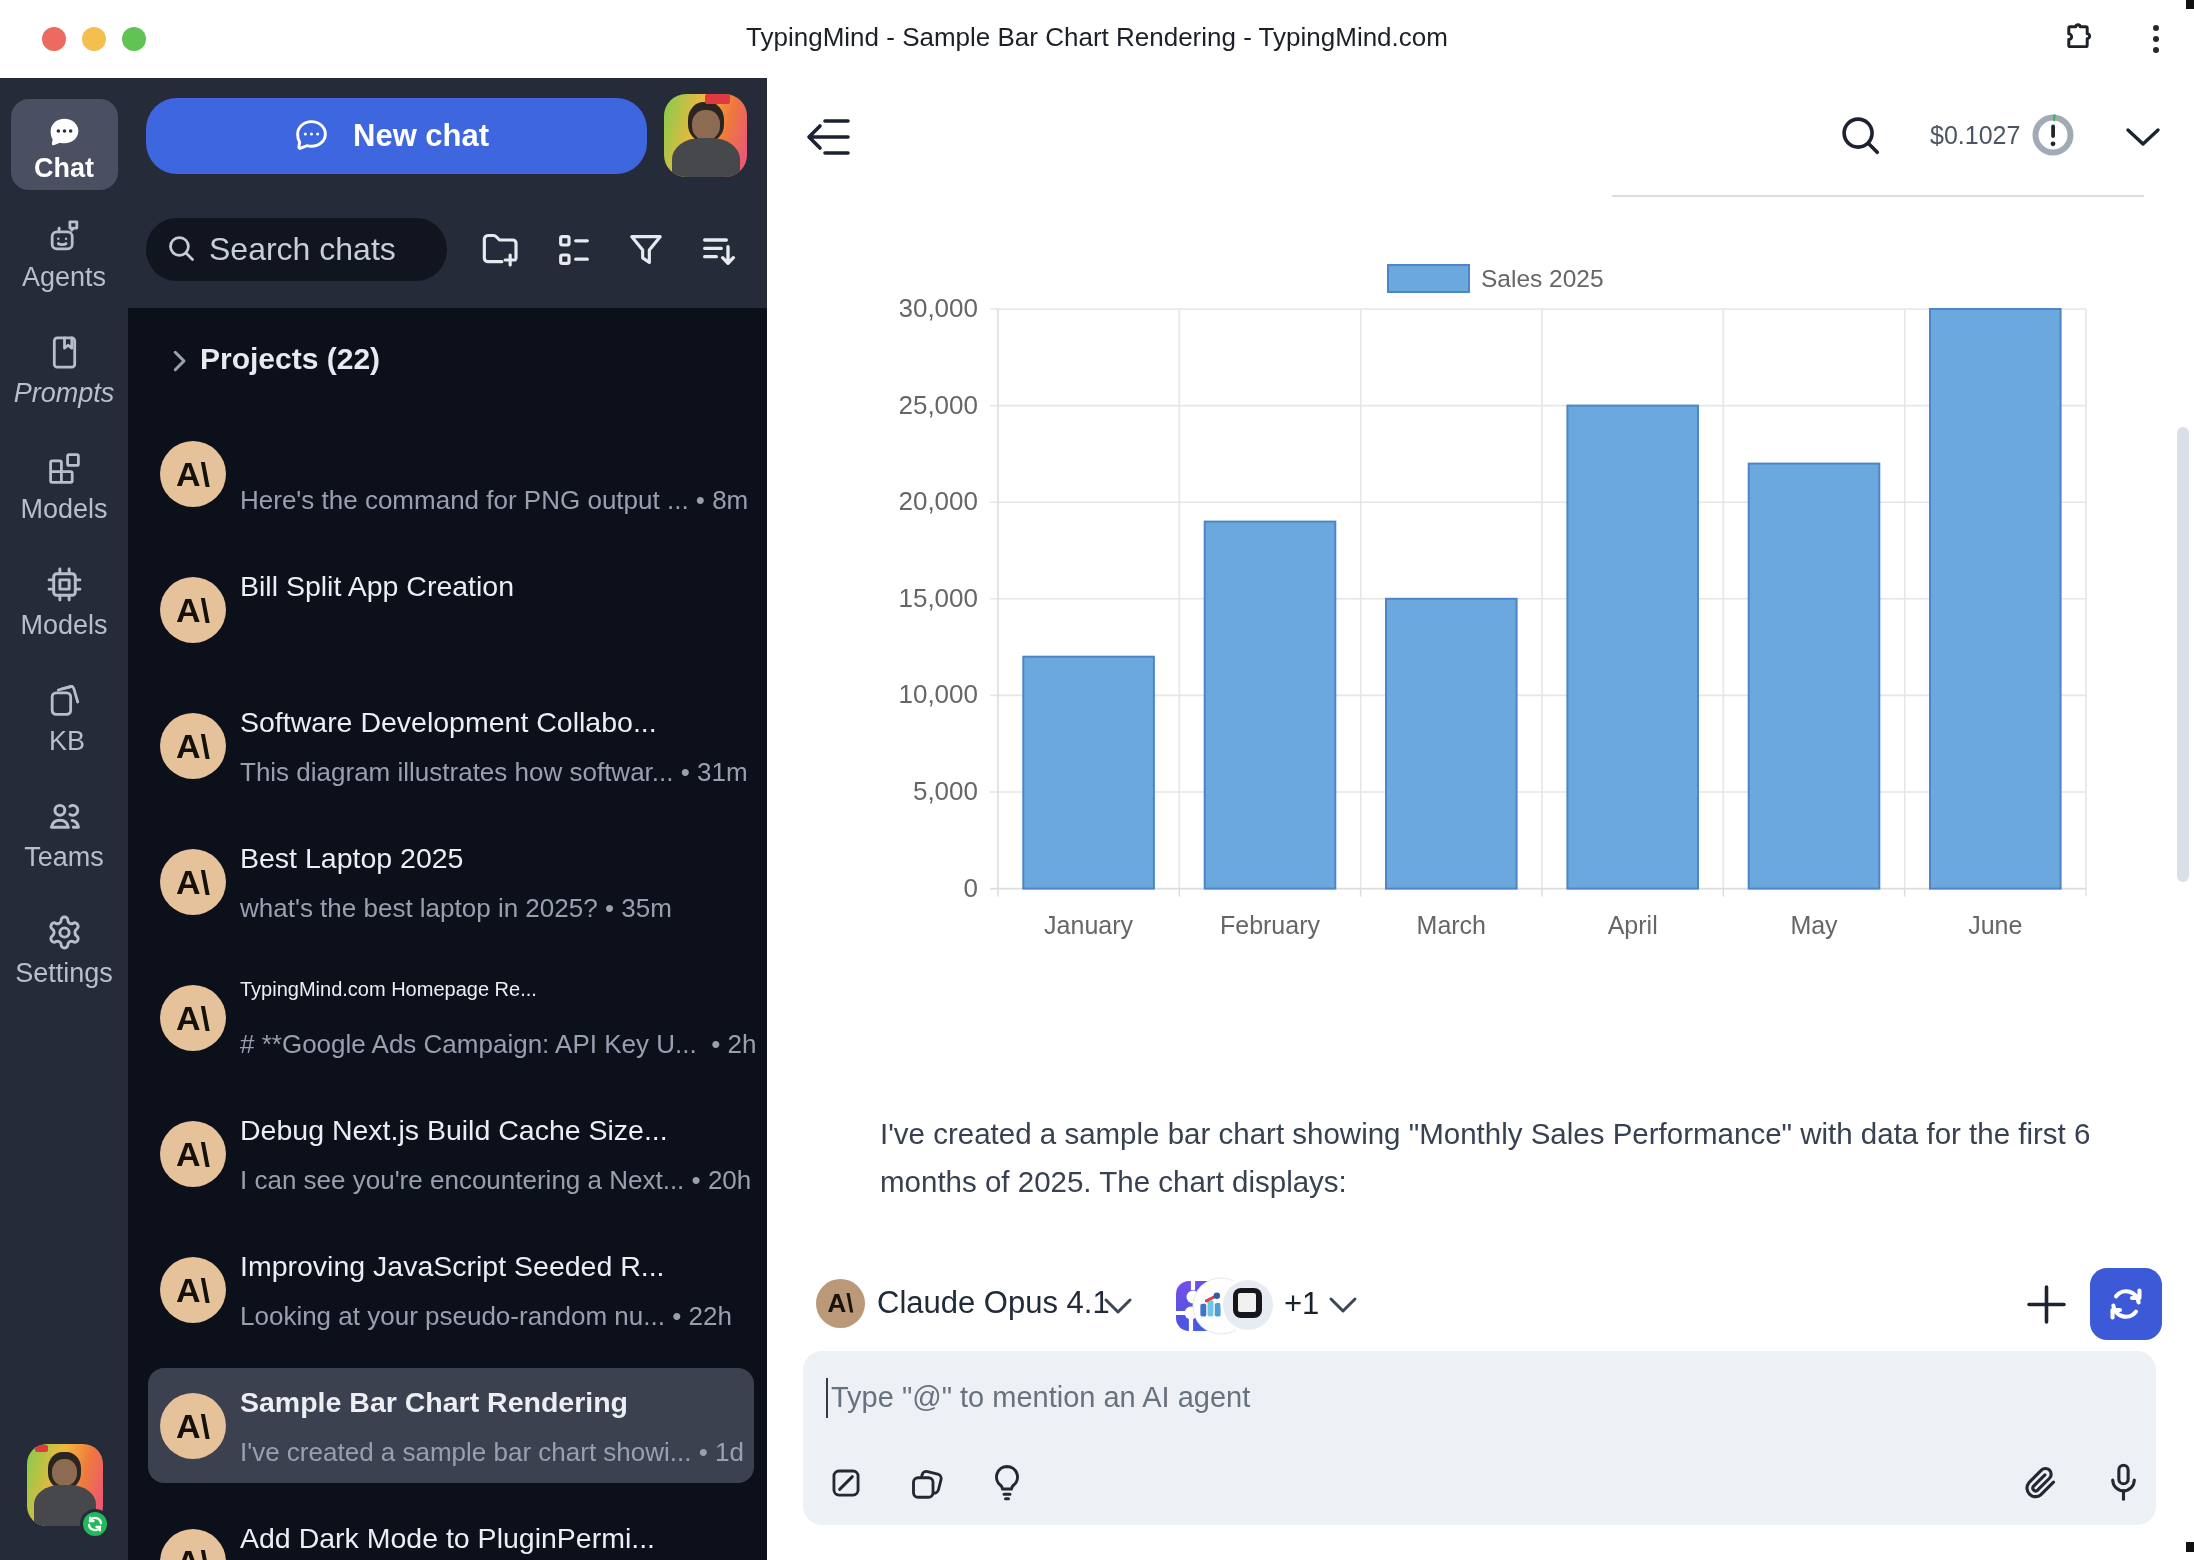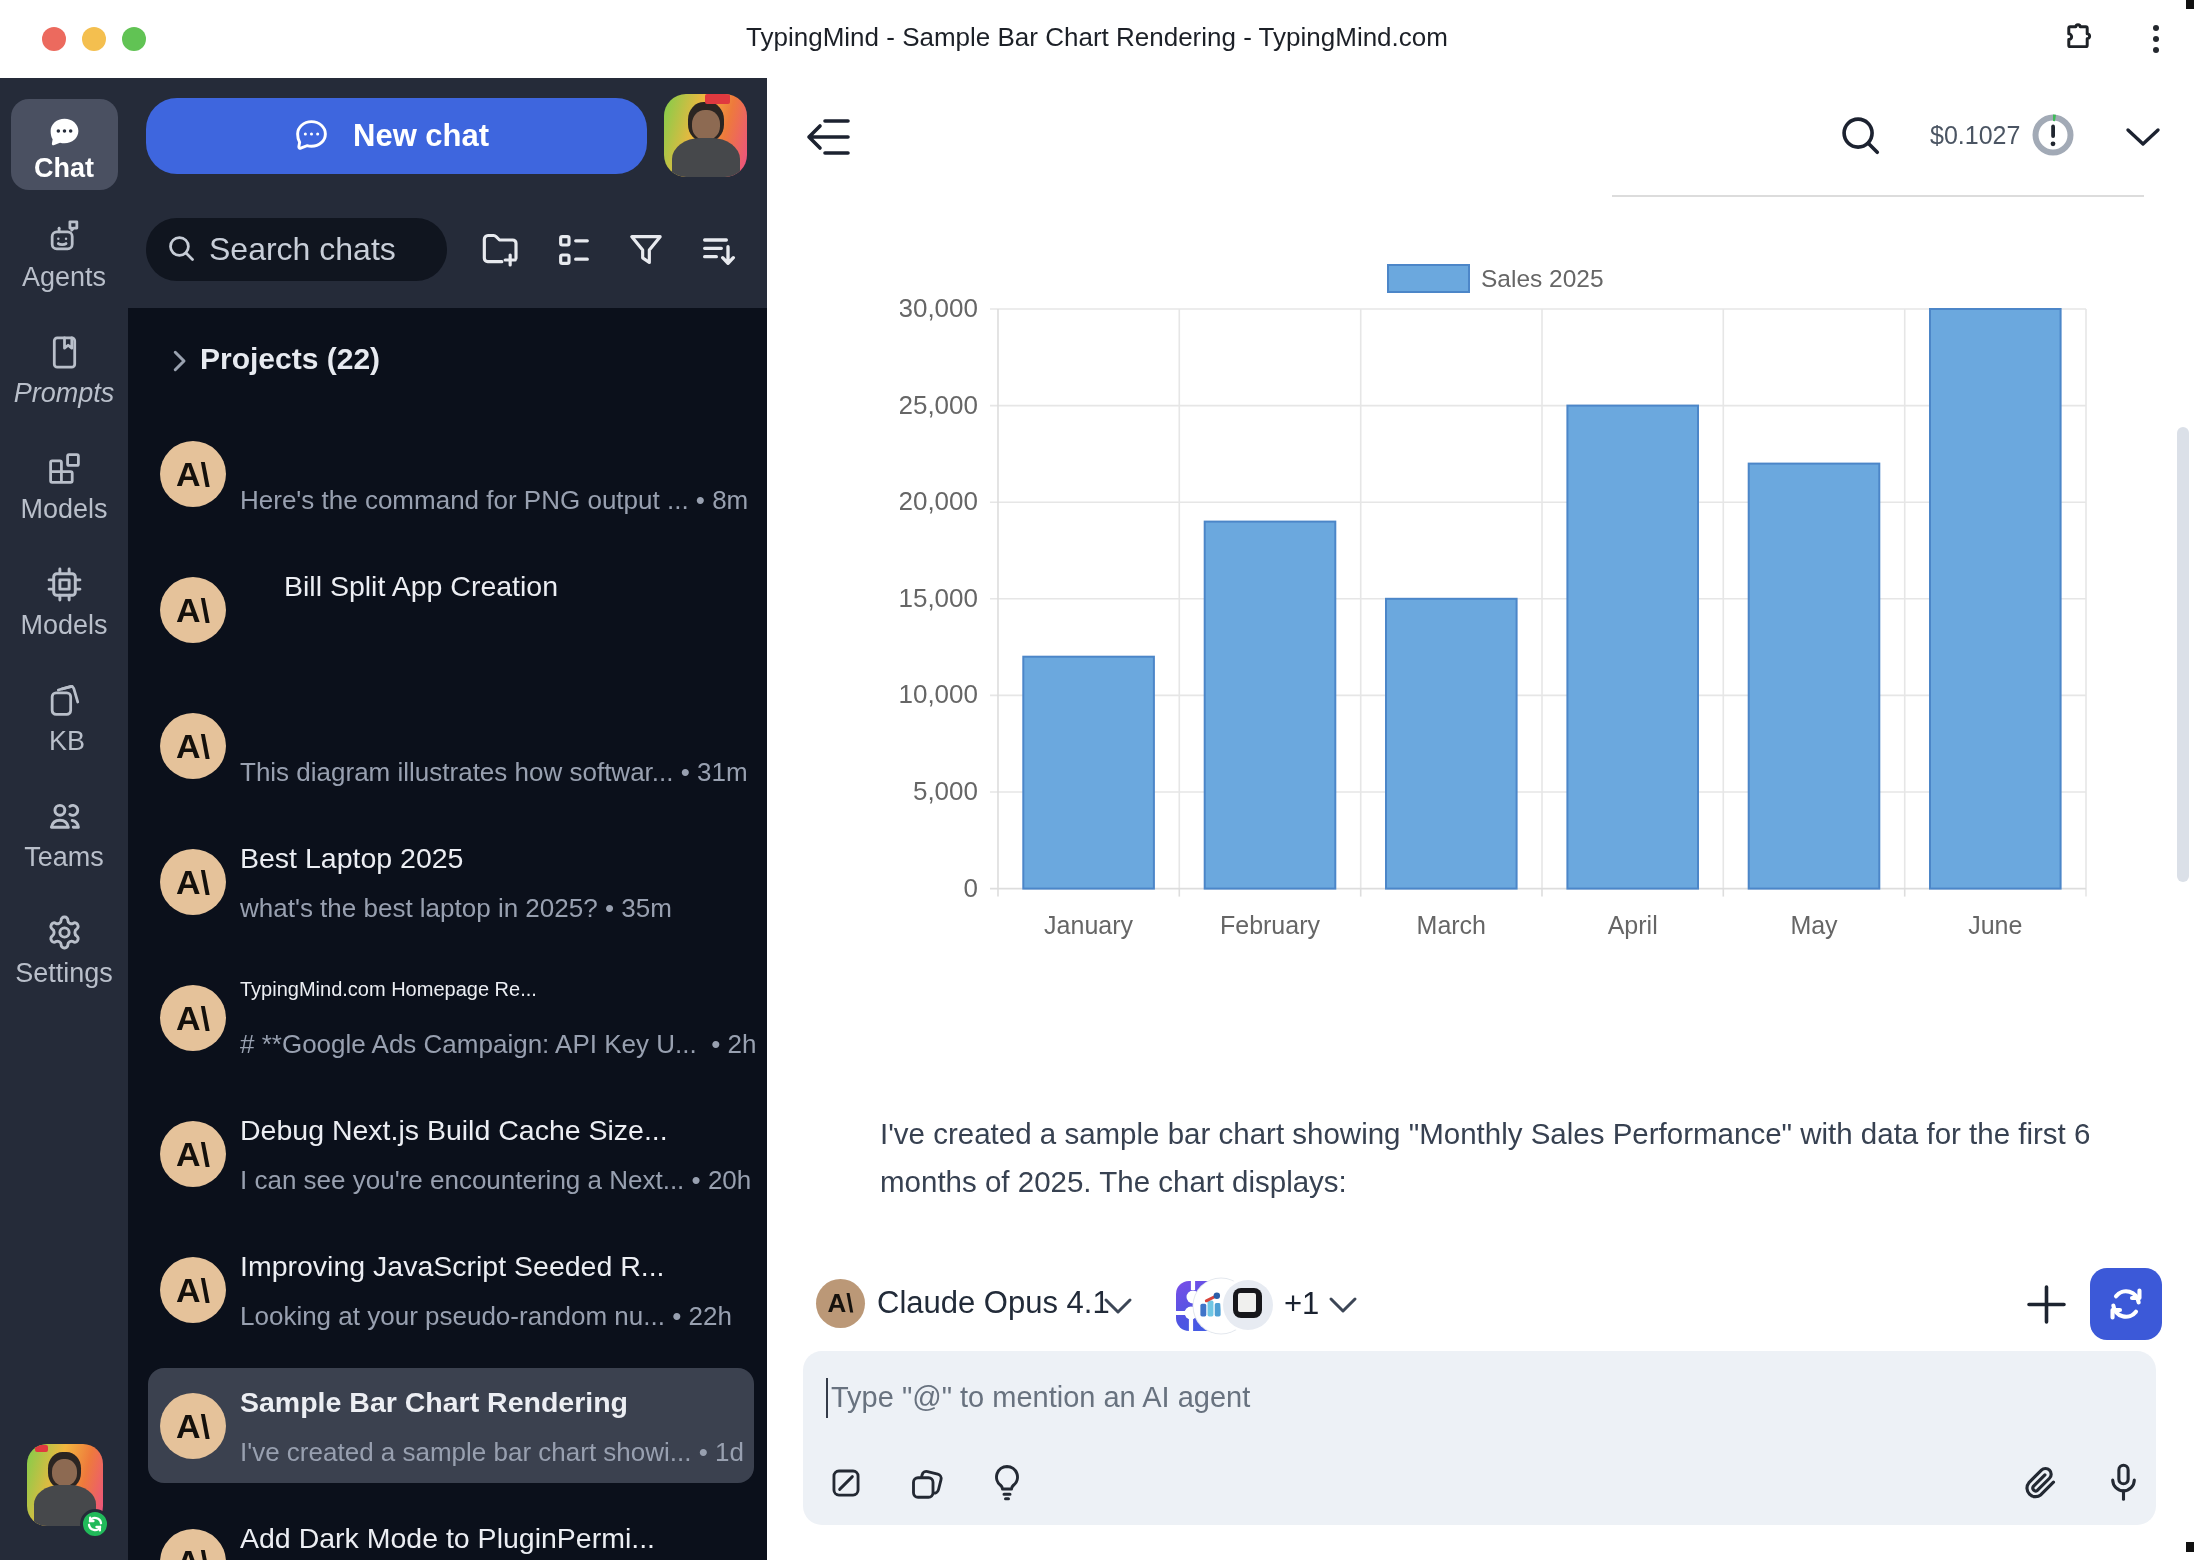--- a/index.html
+++ b/index.html
@@ -152,23 +152,24 @@
       <path d="M9 5l7 7-7 7"></path>
     </svg>
   <div class="abs" style="left:72px;top:34px;font-size:30px;font-weight:bold;color:#e7eaf0;">Projects (22)</div>
 
   <div class="abs" style="left:20px;top:1060px;width:606px;height:115px;border-radius:16px;background:#3b414f;"></div>
 
   <div class="abs" style="left:32px;top:133px;width:66px;height:66px;border-radius:50%;background:#e5c29a;text-align:center;line-height:66px;font-size:34px;font-weight:bold;color:#14100c;">A\</div>
   <div class="abs" style="left:112px;top:177px;font-size:26px;color:#98a0b0;white-space:nowrap;">Here's the command for PNG output ... <span style="font-size:26px;">•</span> 8m</div>
 
   <div class="abs" style="left:32px;top:269px;width:66px;height:66px;border-radius:50%;background:#e5c29a;text-align:center;line-height:66px;font-size:34px;font-weight:bold;color:#14100c;">A\</div>
-  <div class="abs" style="left:112px;top:262px;font-size:28.5px;font-weight:500;color:#eceef3;white-space:nowrap;margin-left:44px;">Bill Split App Creation</div>
+  <div class="abs" style="left:112px;top:262px;font-size:28.5px;font-weight:500;color:#eceef3;white-space:nowrap;">Bill Split App Creation</div>
 
   <div class="abs" style="left:32px;top:405px;width:66px;height:66px;border-radius:50%;background:#e5c29a;text-align:center;line-height:66px;font-size:34px;font-weight:bold;color:#14100c;">A\</div>
+  <div class="abs" style="left:112px;top:398px;font-size:28.5px;font-weight:500;color:#eceef3;white-space:nowrap;">Software Development Collabo...</div>
   <div class="abs" style="left:112px;top:449px;font-size:26px;color:#98a0b0;white-space:nowrap;">This diagram illustrates how softwar... <span style="font-size:26px;">•</span> 31m</div>
 
   <div class="abs" style="left:32px;top:541px;width:66px;height:66px;border-radius:50%;background:#e5c29a;text-align:center;line-height:66px;font-size:34px;font-weight:bold;color:#14100c;">A\</div>
   <div class="abs" style="left:112px;top:534px;font-size:28.5px;font-weight:500;color:#eceef3;white-space:nowrap;">Best Laptop 2025</div>
   <div class="abs" style="left:112px;top:585px;font-size:26px;color:#98a0b0;white-space:nowrap;">what's the best laptop in 2025? <span style="font-size:26px;">•</span> 35m</div>
 
   <div class="abs" style="left:32px;top:677px;width:66px;height:66px;border-radius:50%;background:#e5c29a;text-align:center;line-height:66px;font-size:34px;font-weight:bold;color:#14100c;">A\</div>
   <div class="abs" style="left:112px;top:670px;font-size:20px;font-weight:500;color:#eceef3;white-space:nowrap;">TypingMind.com Homepage Re...</div>
   <div class="abs" style="left:112px;top:721px;font-size:26px;color:#98a0b0;white-space:nowrap;"># **Google Ads Campaign: API Key U...&nbsp; <span style="font-size:26px;">•</span> 2h</div>
 

